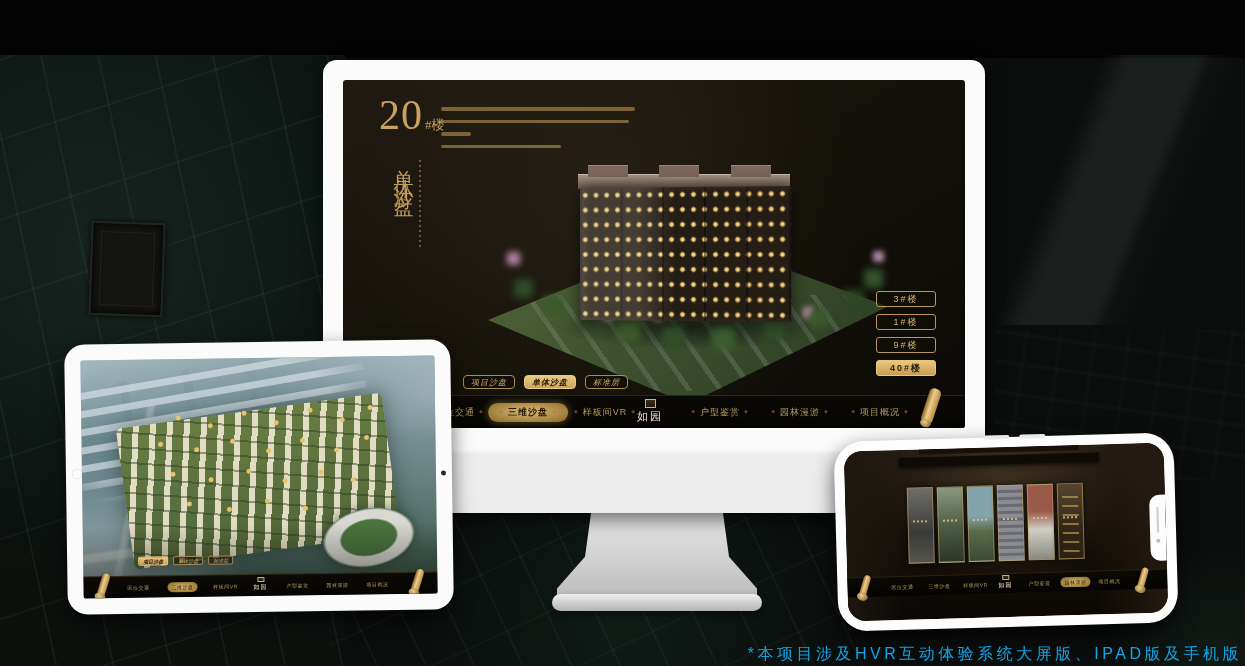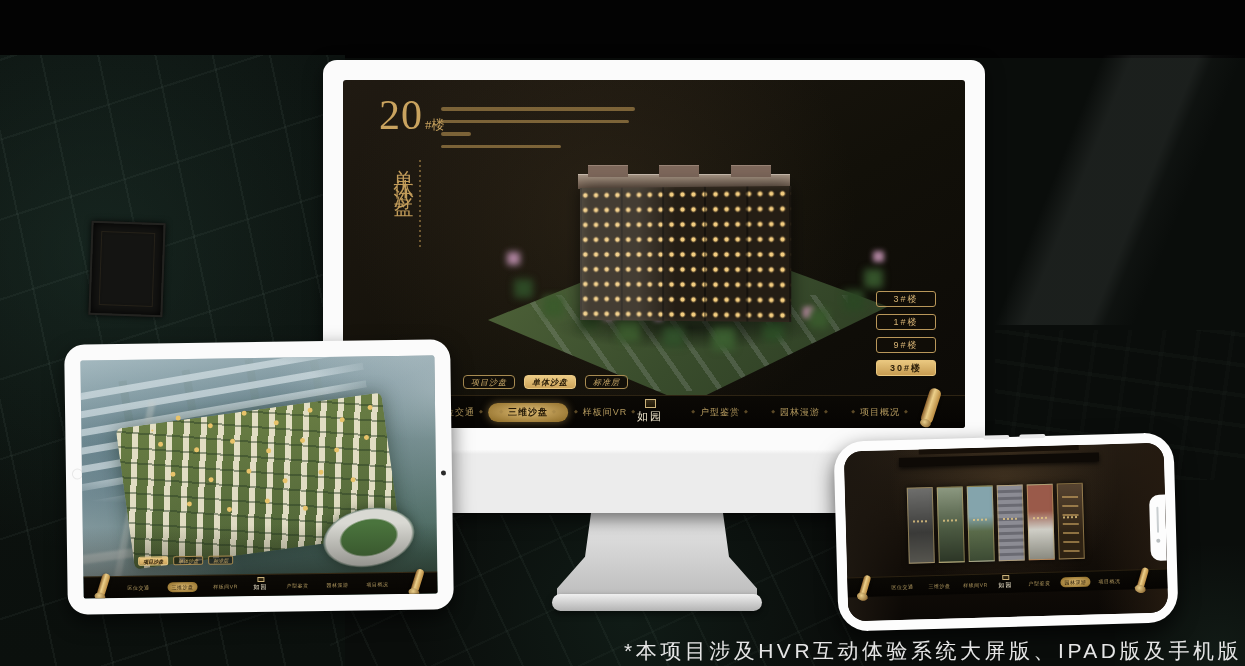--- a/index.html
+++ b/index.html
@@ -44,21 +44,21 @@
   .bg-dark-br { position:absolute; right:0; bottom:0; width:130px; height:120px;
     background:radial-gradient(circle at 80% 90%, rgba(25,40,32,.5), transparent 75%); }
 
   
   .title {
     position:absolute; left:0; right:0; top:4px; text-align:center; z-index:6;
     color:#fff; font-size:42px; font-weight:bold; letter-spacing:13px;
   }
   .footnote {
     position:absolute; right:3px; bottom:1px; z-index:6;
-    color:#e5e5e5; font-size:21px; letter-spacing:3.5px;
+    color:#0ea5e9; font-size:16px; letter-spacing:3.5px;
   }
 
   
   .monitor-body {
     position:absolute; left:323px; top:60px; width:662px; height:453px; z-index:2;
     background:linear-gradient(#fbfbfb 0 86%, #ececec 87% 100%);
     border-radius:14px; box-shadow:0 6px 18px rgba(0,0,0,.55);
   }
   .monitor-screen {
     position:absolute; left:20px; top:20px; width:622px; height:348px; overflow:hidden;
@@ -325,21 +325,21 @@
         <div class="m-dormer" style="left:105px"></div>
         <div class="m-dormer" style="left:176px"></div>
         <div class="m-dormer" style="left:248px"></div>
         <div class="m-facade"></div>
       </div>
 
       <div class="m-floors">
         <div class="floor-btn">3#楼</div>
         <div class="floor-btn">1#楼</div>
         <div class="floor-btn">9#楼</div>
-        <div class="floor-btn active">30#楼</div>
+        <div class="floor-btn active">40#楼</div>
       </div>
 
       <div class="m-subtabs">
         <div class="subtab">项目沙盘</div>
         <div class="subtab active">单体沙盘</div>
         <div class="subtab">标准层</div>
       </div>
 
       <div class="m-navbar">
         <div class="m-nav-item" style="left:112px">区位交通</div>

